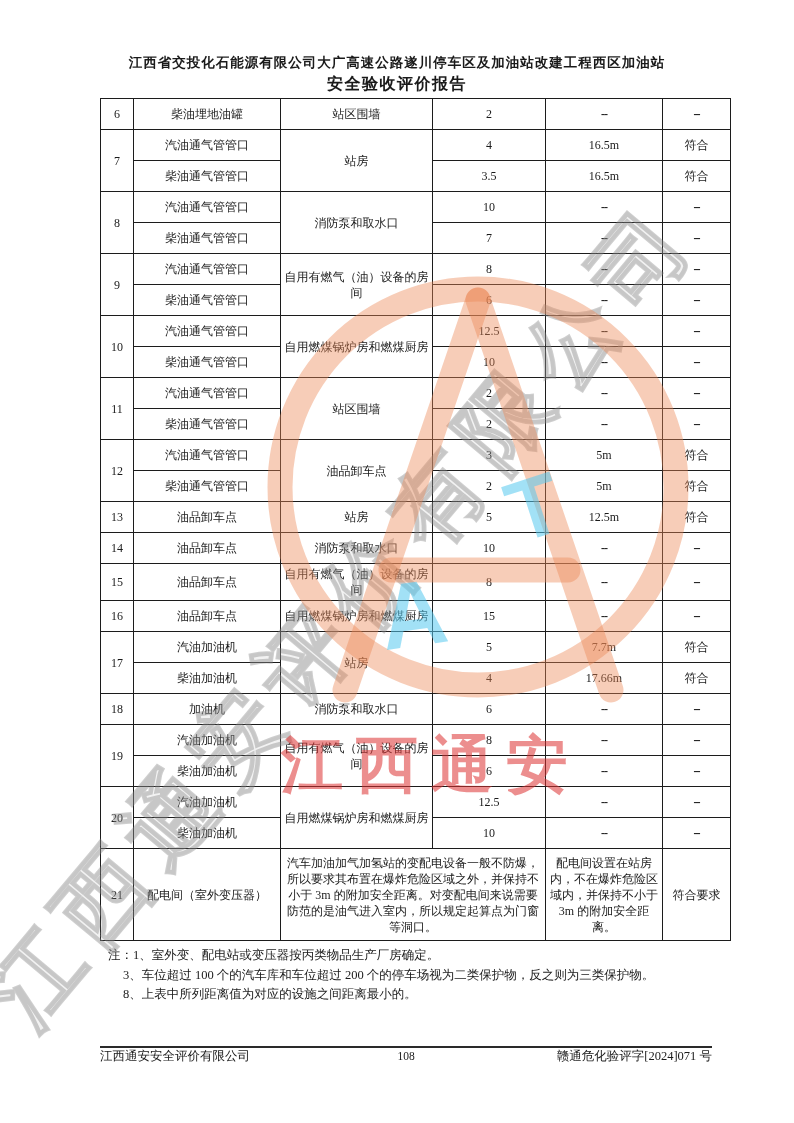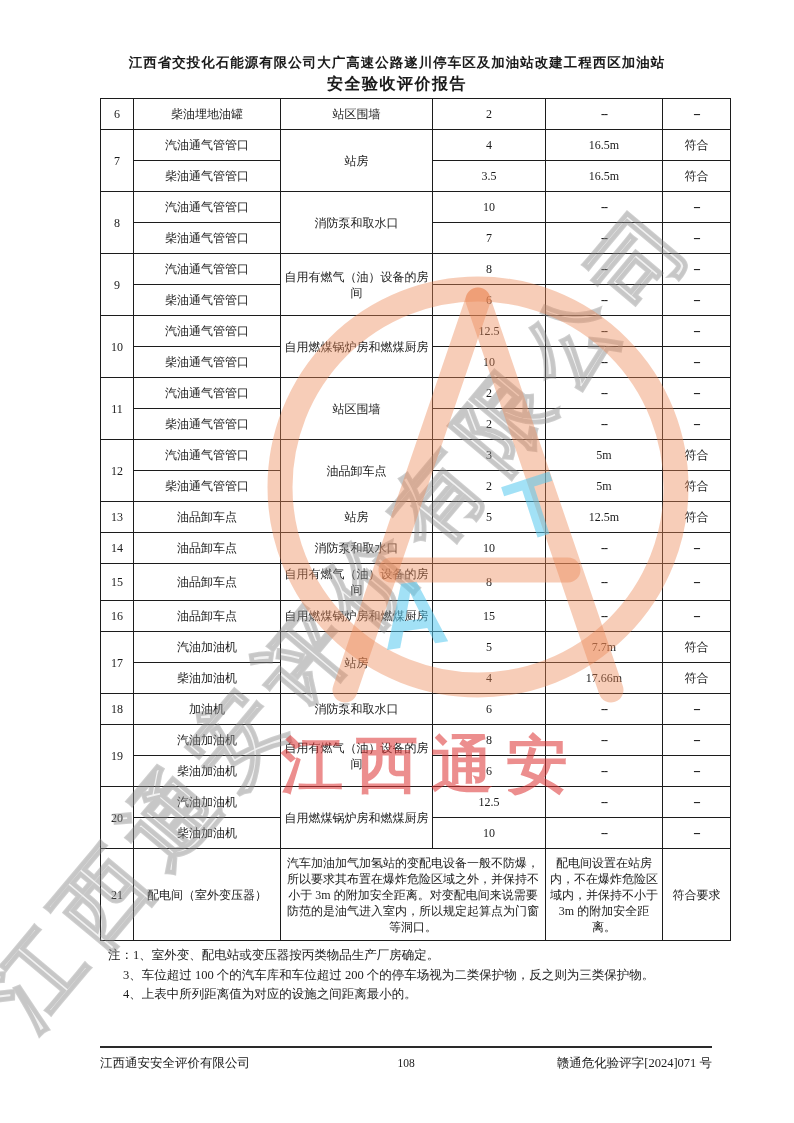--- a/index.html
+++ b/index.html
@@ -56,21 +56,20 @@
   
   .notes { margin: 5px 0 0 108px; font-size: 12.5px; line-height: 19.5px; width: 625px; }
   .notes .nl { white-space: nowrap; }
   .notes .ind { margin-left: 15px; }
 
   
   .footer {
     position: absolute; left: 100px; top: 1046px;
     width: 612px;
     border-top: 2px solid #2a2a2a;
-    padding-top: 7px;
     display: flex; align-items: baseline;
     font-size: 12.5px;
   }
   .footer .fl { flex: 1; text-align: left; }
   .footer .fc { width: 60px; text-align: center; font-size: 11.5px; }
   .footer .fr { flex: 1; text-align: right; }
 
   
   .wm { position: absolute; pointer-events: none; z-index: 2; }
   .wm-diag {
@@ -302,21 +301,21 @@
           <td colspan="2" class="desc">汽车加油加气加氢站的变配电设备一般不防爆，所以要求其布置在爆炸危险区域之外，并保持不小于 3m 的附加安全距离。对变配电间来说需要防范的是油气进入室内，所以规定起算点为门窗等洞口。</td>
           <td class="assess">配电间设置在站房内，不在爆炸危险区域内，并保持不小于 3m 的附加安全距离。</td>
           <td>符合要求</td>
         </tr>
       </tbody>
   </table>
 
   <div class="notes">
     <div class="nl"><span>注：</span><span>1、室外变、配电站或变压器按丙类物品生产厂房确定。</span></div>
     <div class="nl ind">3、车位超过 100 个的汽车库和车位超过 200 个的停车场视为二类保护物，反之则为三类保护物。</div>
-    <div class="nl ind">4、上表中所列距离值为对应的设施之间距离最小的。</div>
+    <div class="nl ind">8、上表中所列距离值为对应的设施之间距离最小的。</div>
   </div>
 
   <div class="footer">
     <span class="fl">江西通安安全评价有限公司</span>
     <span class="fc">108</span>
     <span class="fr">赣通危化验评字[2024]071 号</span>
   </div>
 
 </div>
 

